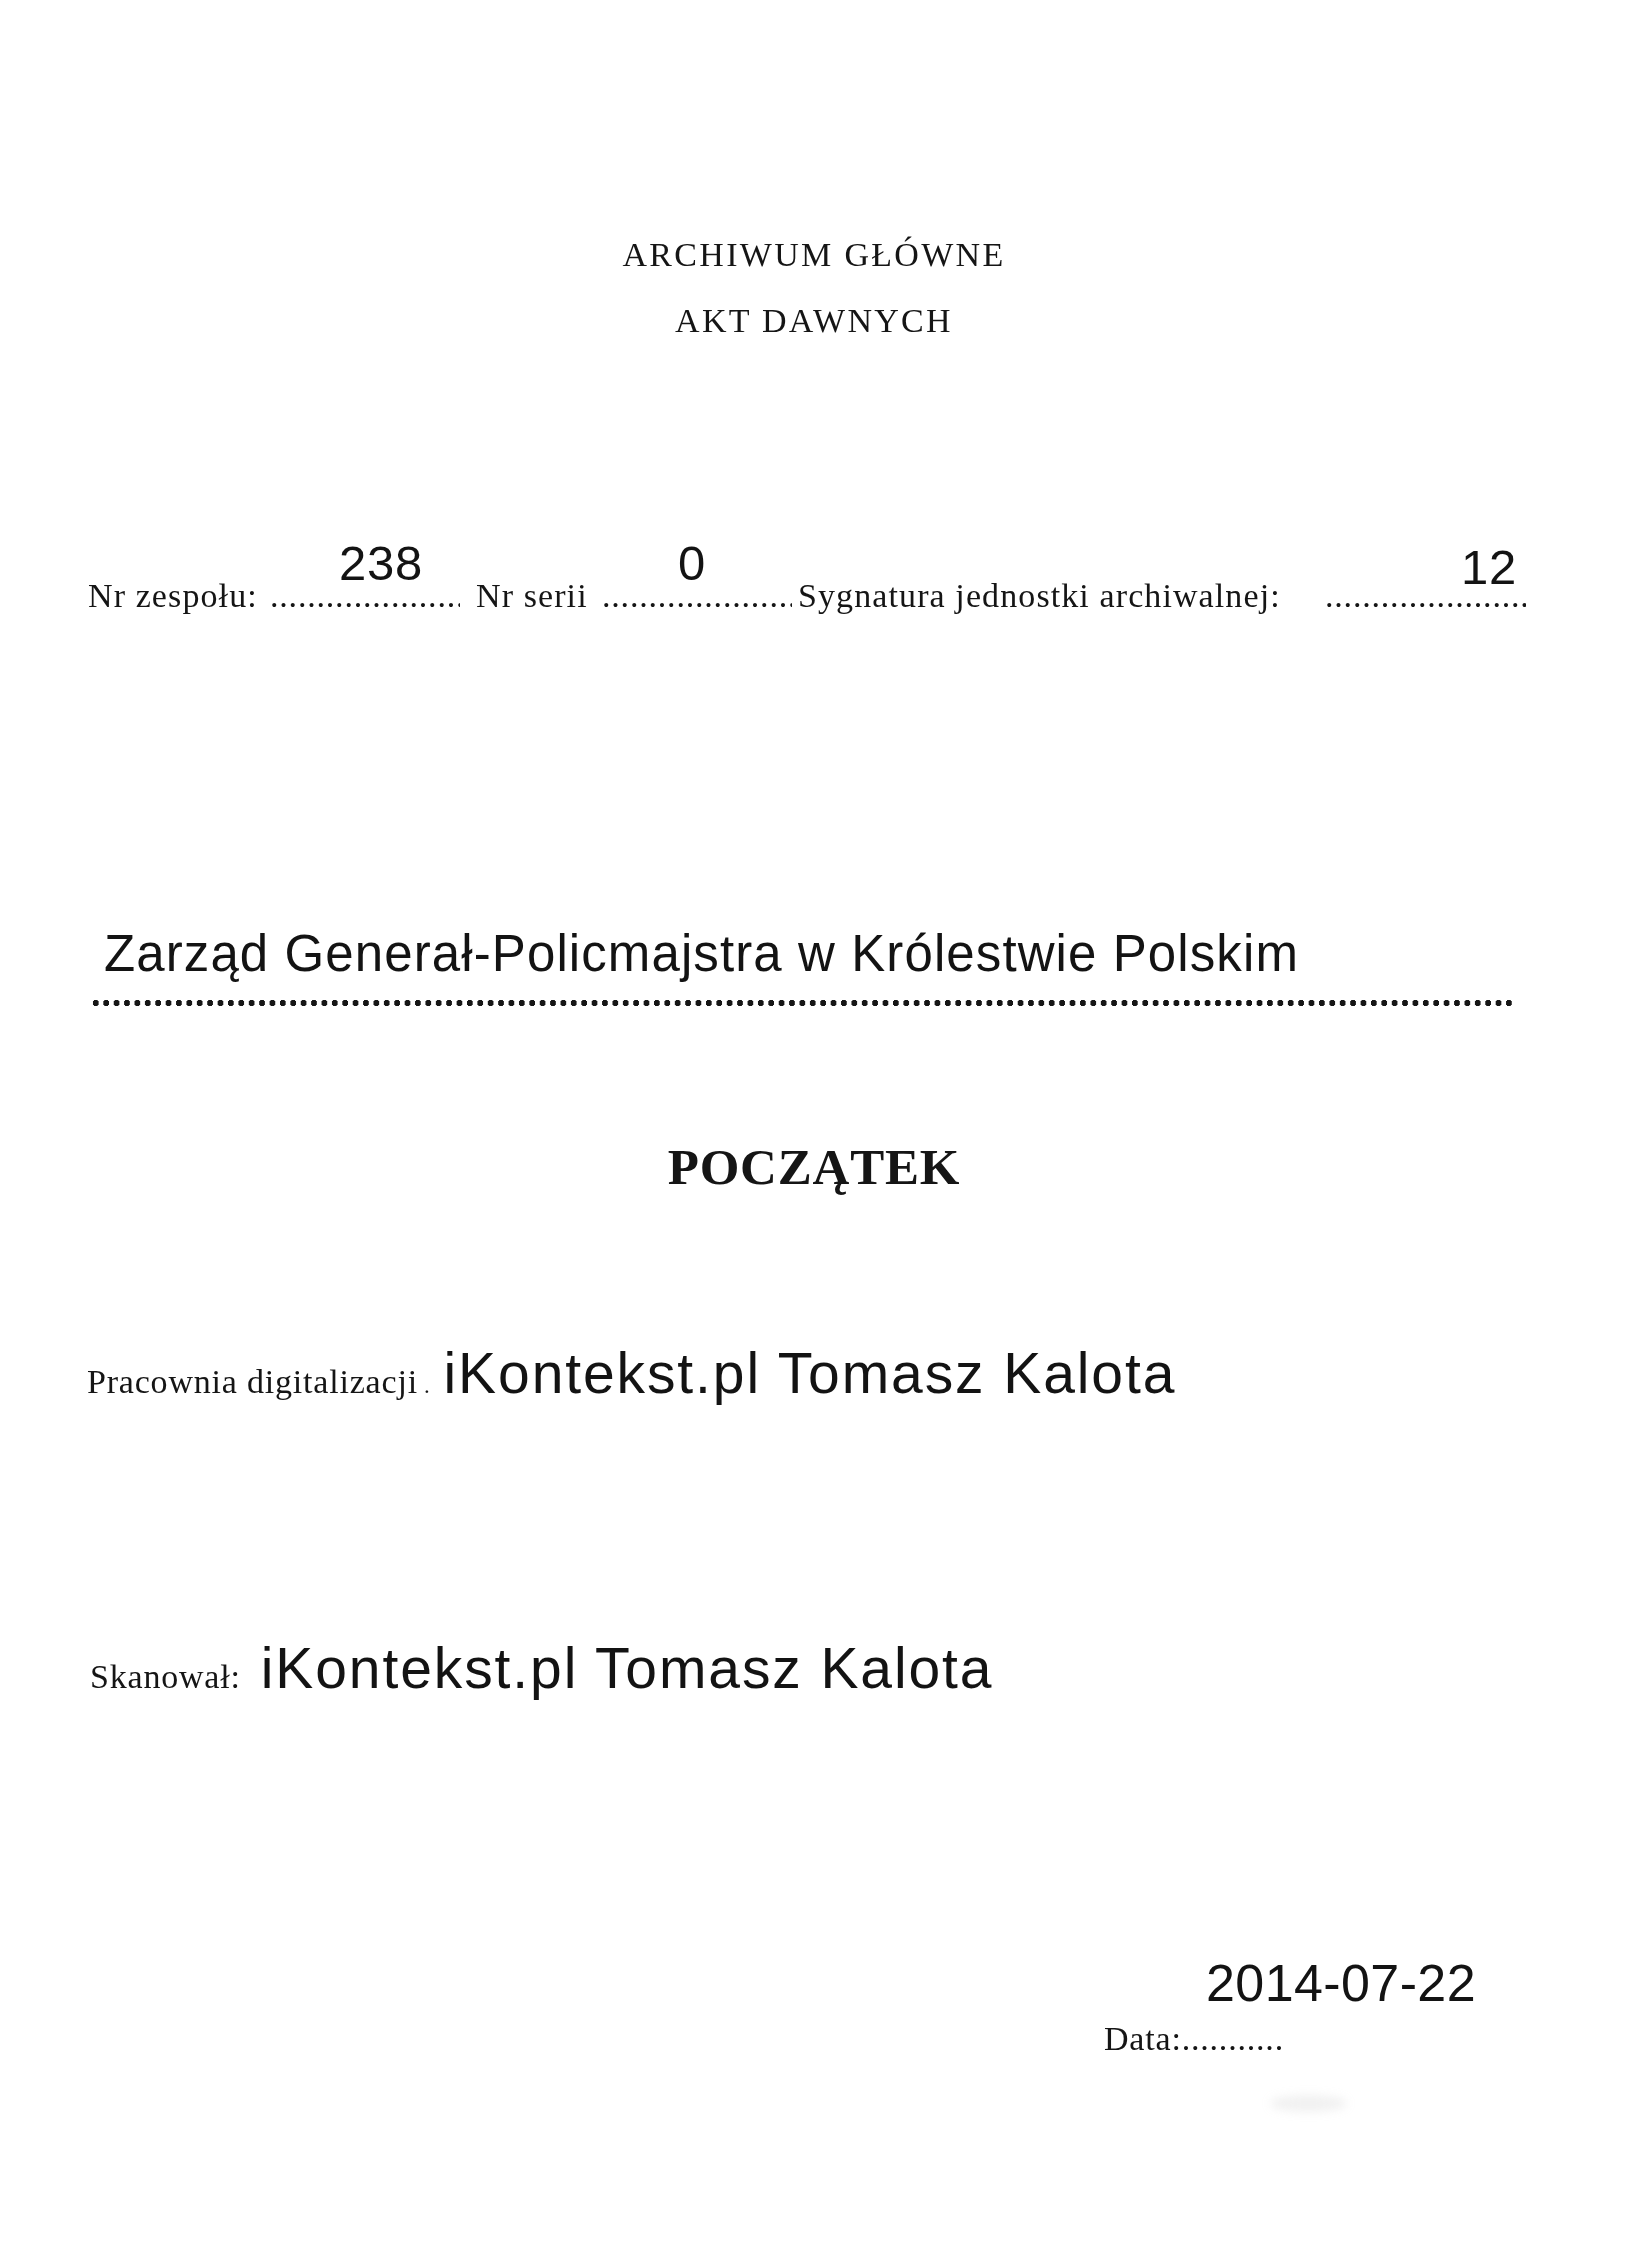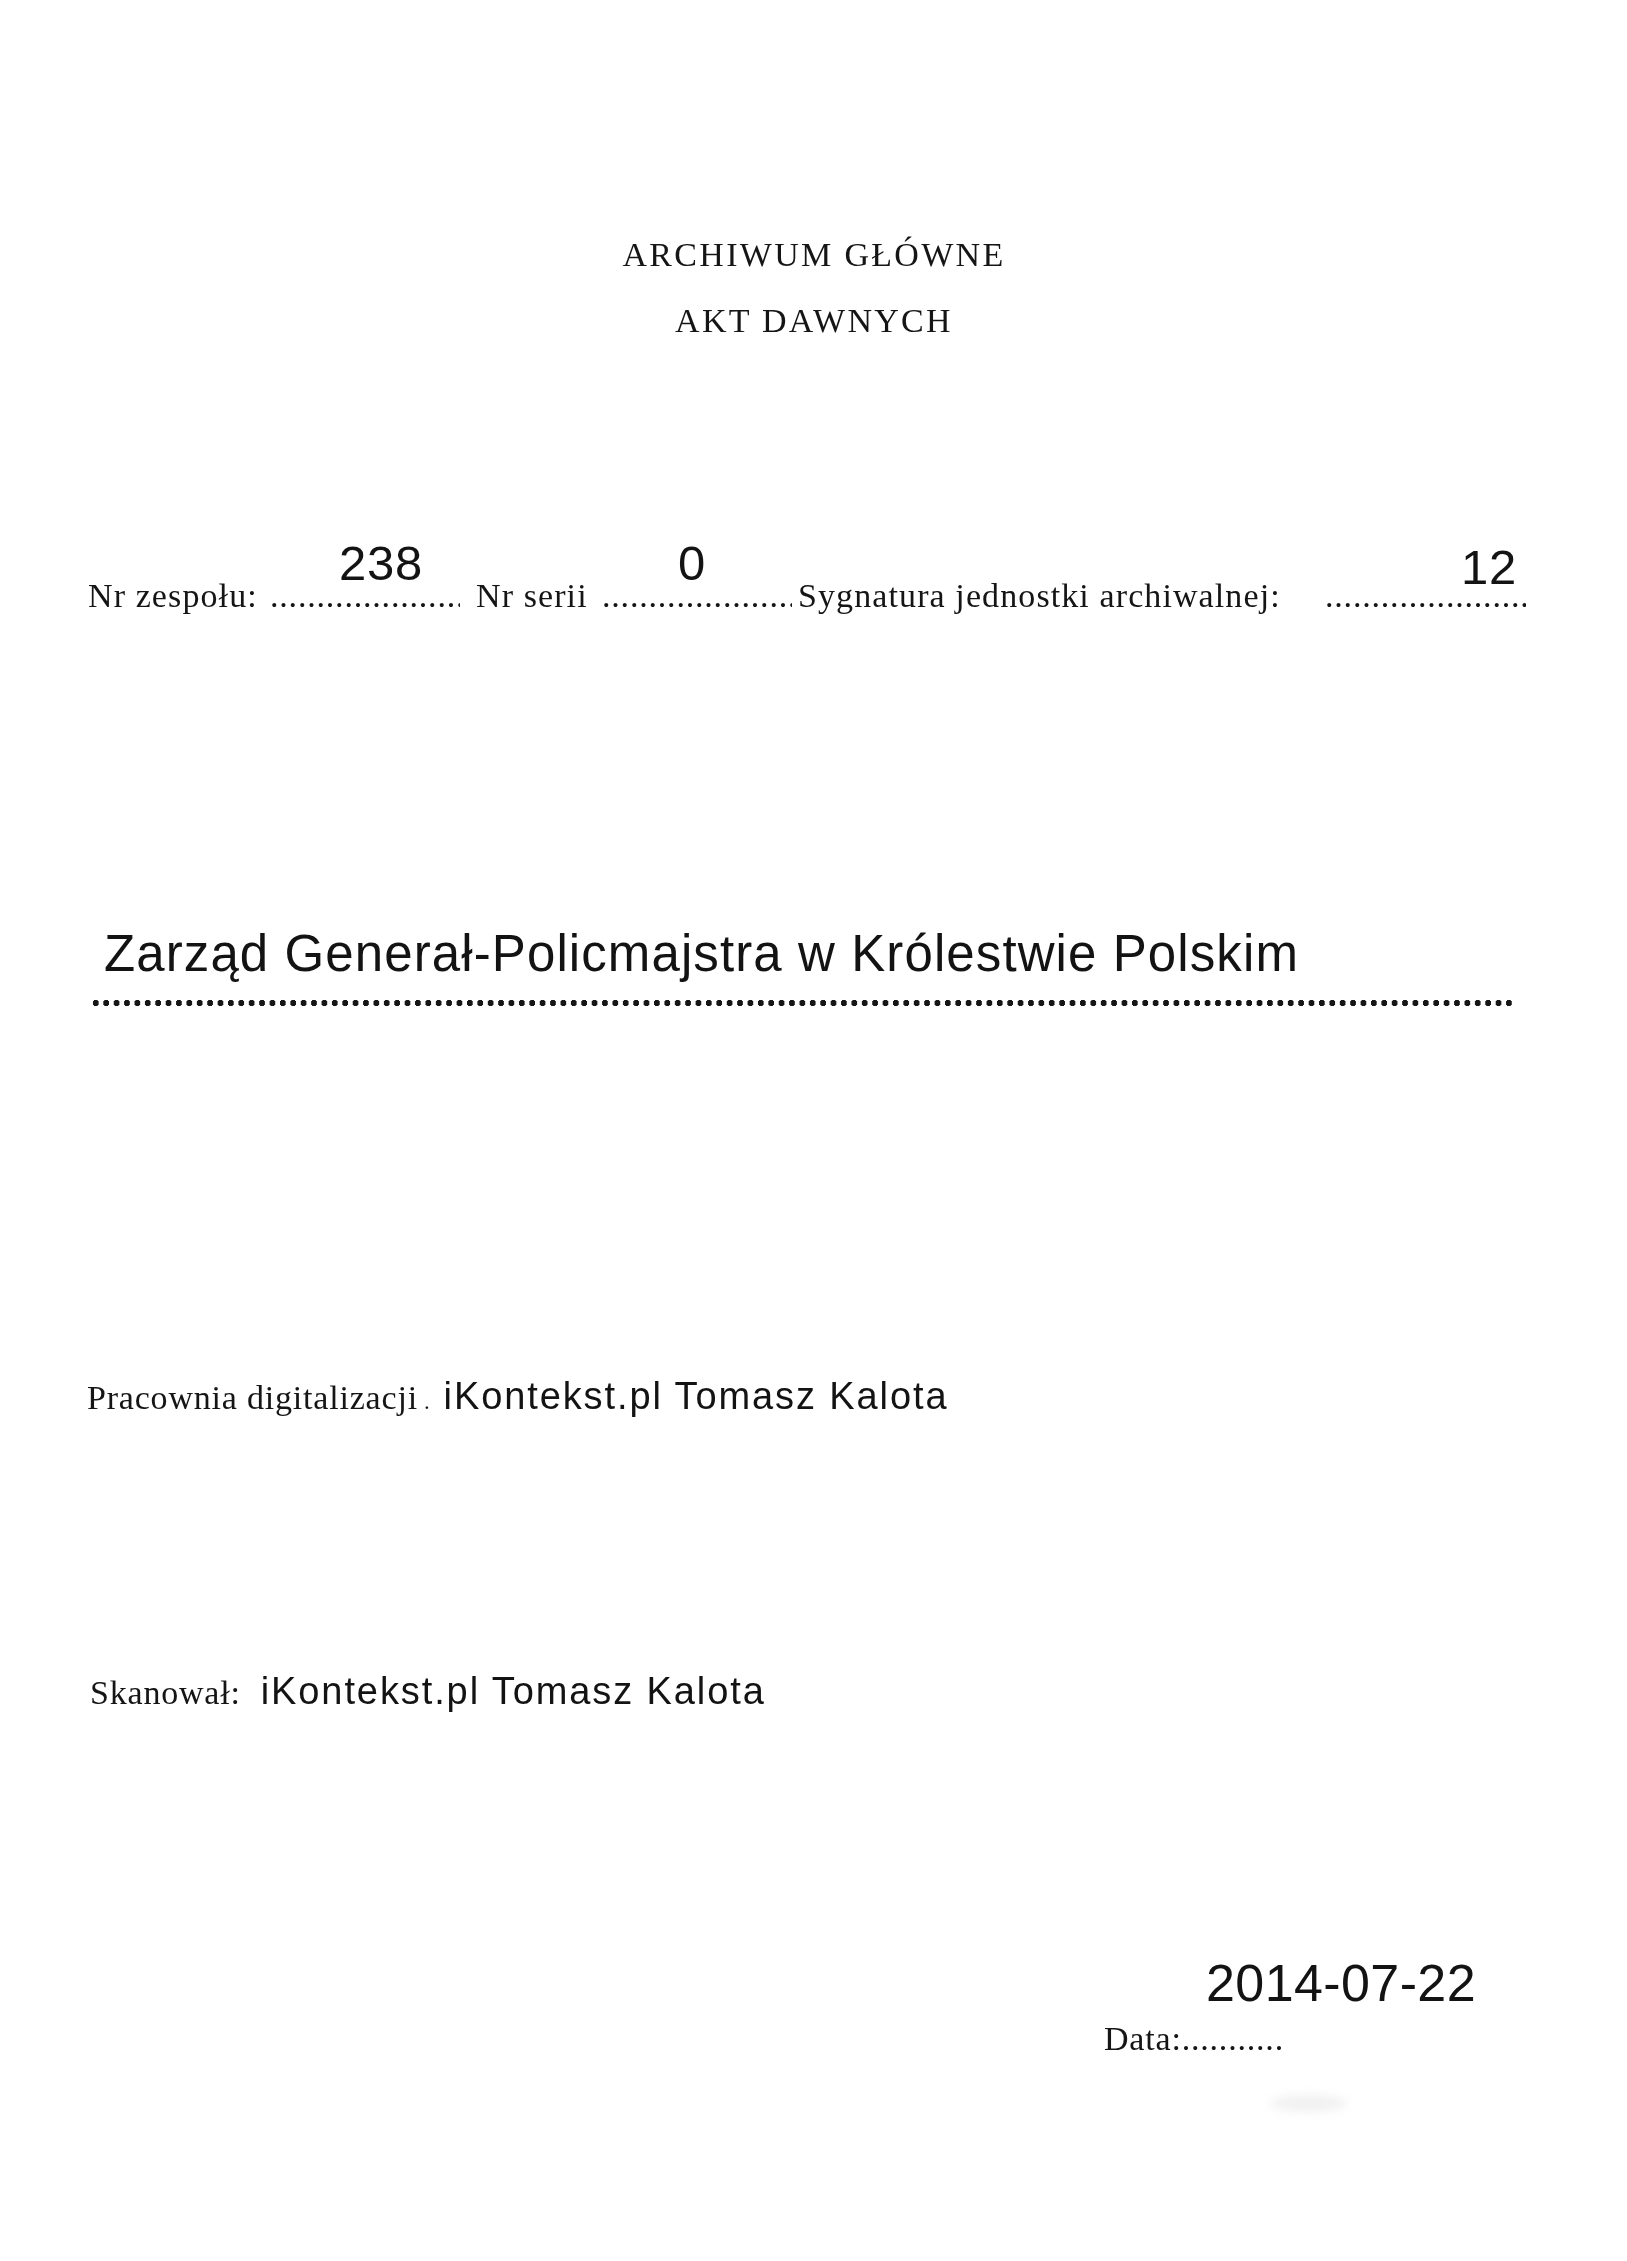--- a/index.html
+++ b/index.html
@@ -112,25 +112,24 @@
   .row-scanner      { left: 90px; top: 1640px; }
   .pair-row .row-label {
     font-size: 34px;
     letter-spacing: 0.8px;
   }
   .pair-row .row-dot {
     font-size: 23px;
     margin-left: 6.1px;
   }
   .pair-row .row-value {
-    font-size: 38px;
+    font-size: 57px;
     letter-spacing: 1.9px;
     margin-left: 13.8px;
     color: #131313;
-    margin-top: 32px;
   }
   .row-scanner .row-value { margin-left: 20px; }
   
   .scan-date {
     left: 1206px;
     top: 1957px;
     font-size: 52px;
     letter-spacing: 0.4px;
   }
   .date-line {
@@ -172,20 +171,21 @@
   <span class="leader serif" style="left:270px; width:190px;">........................</span>
   <span class="form-label serif" style="left:476px;">Nr serii</span>
   <span class="leader serif" style="left:602px; width:190px;">........................</span>
   <span class="form-label serif" style="left:798px;">Sygnatura jednostki archiwalnej:</span>
   <span class="leader serif" style="left:1325px; width:201px;">........................</span>
 
 
   <div class="fond-name sans">Zarząd Generał-Policmajstra w Królestwie Polskim</div>
   <div class="fond-underline"></div>
 
+  <div class="centered beginning-marker serif">POCZĄTEK</div>
 
   <div class="pair-row row-digitization">
     <span class="row-label serif">Pracownia digitalizacji</span>
     <span class="row-dot serif">.</span>
     <span class="row-value sans">iKontekst.pl Tomasz Kalota</span>
   </div>
 
   <div class="pair-row row-scanner">
     <span class="row-label serif">Skanował:</span>
     <span class="row-value sans">iKontekst.pl Tomasz Kalota</span>

